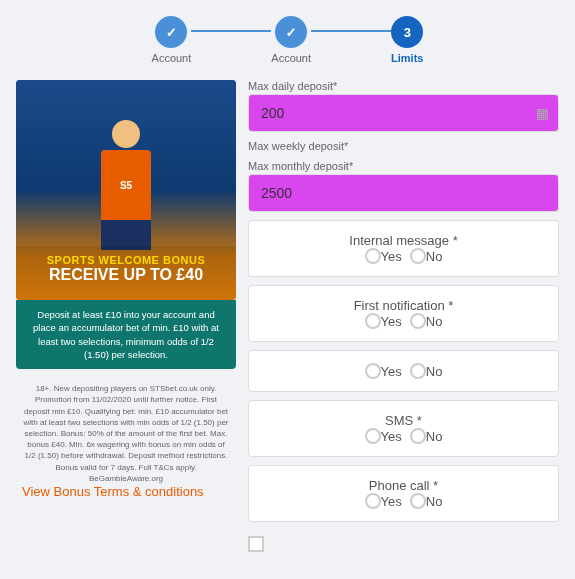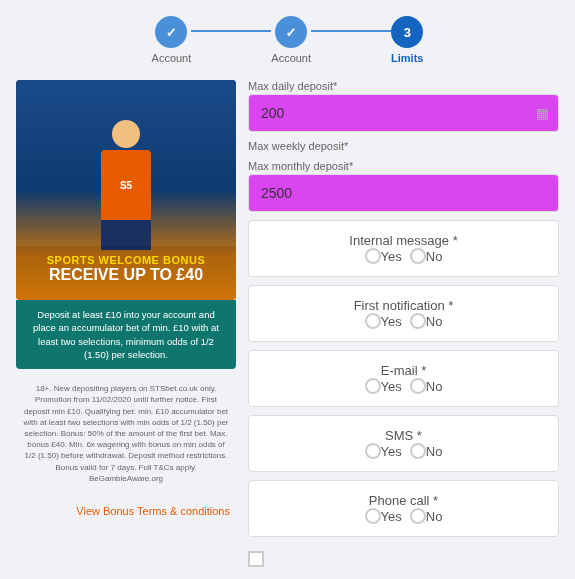--- a/index.html
+++ b/index.html
@@ -181,24 +181,24 @@
       padding: 6px;
     }
     .terms-small {
       font-size: 8px;
       color: #666;
       line-height: 1.4;
       text-align: center;
     }
     .terms-link {
       color: #e85c00;
-      font-size: 11px;
-      text-align: right;
+      font-size: 13px;
+      text-align: left;
       display: block;
-      margin-top: 21px;
+      margin-top: 0;
     }
     .terms-link a {
       color: #e85c00;
       text-decoration: none;
     }
 
     
     .right-panel {
       flex: 1;
     }
@@ -384,21 +384,20 @@
             <span>Yes</span>
           </label>
           <label class="radio-option">
             <span class="radio-circle"></span>
             <span>No</span>
           </label>
         </div>
       </div>
 
       <div class="toggle-row">
-        <span class="toggle-label-text">E-mail *</span>
         <div class="toggle-options">
           <label class="radio-option">
             <span class="radio-circle"></span>
             <span>Yes</span>
           </label>
           <label class="radio-option">
             <span class="radio-circle"></span>
             <span>No</span>
           </label>
         </div>

